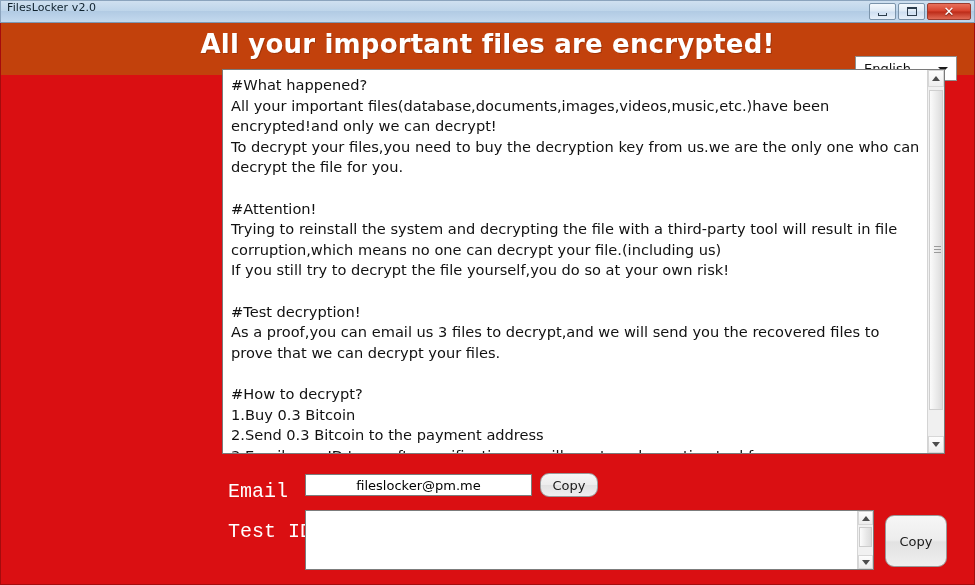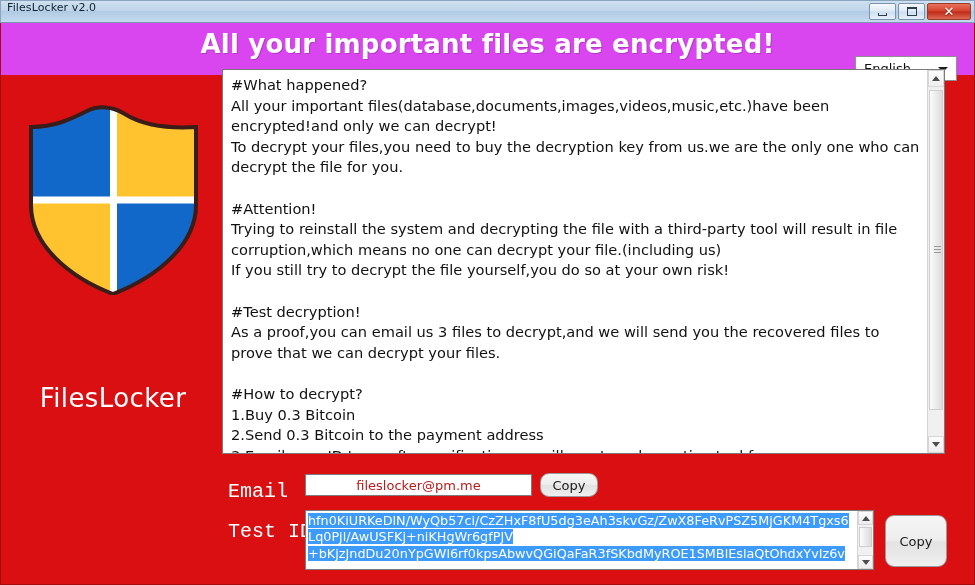--- a/index.html
+++ b/index.html
@@ -100,21 +100,21 @@
     border-top: none;
     box-sizing: border-box;
   }
 
   
   .banner {
     position: absolute;
     left: 0; top: 0;
     width: 973px;
     height: 52px;
-    background: #d946ef;
+    background: #c2410c;
   }
   .banner-title {
     position: absolute;
     left: 0; top: 6px;
     width: 973px;
     text-align: center;
     font-size: 26px;
     font-weight: bold;
     color: #ffffff;
     letter-spacing: 0.2px;
@@ -281,21 +281,21 @@
     top: 0;
     width: 227px;
     height: 22px;
     background: #ffffff;
     border: 1px solid #7c7c7c;
     box-sizing: border-box;
     display: flex;
     align-items: center;
     justify-content: center;
     font-size: 13px;
-    color: #b91c1c;
+    color: #000000;
     cursor: text;
   }
   .btn {
     background: linear-gradient(to bottom, #f6f6f6 0%, #ededed 48%, #e2e2e2 52%, #efefef 100%);
     border: 1px solid #9a9a9a;
     border-radius: 9px;
     box-sizing: border-box;
     display: flex;
     align-items: center;
     justify-content: center;
@@ -415,45 +415,20 @@
 
     <div class="banner">
       <div class="banner-title">All your important files are encrypted!</div>
     </div>
 
     <div class="lang-select">
       <span class="lang-value">English</span>
       <span class="caret"></span>
     </div>
 
-    <div class="brand">
-      <div class="shield-wrap">
-        <svg class="shield-svg" viewBox="0 0 173 190">
-          <defs>
-            <clipPath id="shieldClip">
-              <path d="M4 22 C 28 22, 44 14, 60 6 C 72 0, 86 2, 96 8 C 112 18, 132 24, 169 22
-                       L 169 100 C 169 140, 130 172, 86 189
-                       C 42 172, 4 140, 4 100 Z"></path>
-            </clipPath>
-          </defs>
-          <g clip-path="url(#shieldClip)">
-            <rect x="0" y="0" width="86.5" height="95" fill="#1268c8"></rect>
-            <rect x="86.5" y="0" width="86.5" height="95" fill="#ffc330"></rect>
-            <rect x="0" y="95" width="86.5" height="95" fill="#ffc330"></rect>
-            <rect x="86.5" y="95" width="86.5" height="95" fill="#1268c8"></rect>
-            <rect x="83" y="0" width="7" height="190" fill="#ffffff"></rect>
-            <rect x="0" y="91.5" width="173" height="7" fill="#ffffff"></rect>
-          </g>
-          <path d="M4 22 C 28 22, 44 14, 60 6 C 72 0, 86 2, 96 8 C 112 18, 132 24, 169 22
-                   L 169 100 C 169 140, 130 172, 86 189
-                   C 42 172, 4 140, 4 100 Z" fill="none" stroke="#3a1d18" stroke-width="4"></path>
-        </svg>
-      </div>
-      <div class="brand-name">FilesLocker</div>
-    </div>
 
     <div class="note-panel">
       <div class="note-text">#What happened?
 All your important files(database,documents,images,videos,music,etc.)have been encrypted!and only we can decrypt!
 To decrypt your files,you need to buy the decryption key from us.we are the only one who can decrypt the file for you.
 
 #Attention!
 Trying to reinstall the system and decrypting the file with a third-party tool will result in file corruption,which means no one can decrypt your file.(including us)
 If you still try to decrypt the file yourself,you do so at your own risk!
 
@@ -479,25 +454,20 @@
 
     <div class="row-email">
       <div class="lbl lbl-email">Email</div>
       <div class="email-input">fileslocker@pm.me</div>
       <div class="btn btn-copy-email">Copy</div>
     </div>
 
     <div class="row-id">
       <div class="lbl lbl-id">Test ID</div>
       <div class="id-box">
-        <div class="id-lines">
-          <div class="id-line"><span class="sel">hfn0KiURKeDlN/WyQb57ci/CzZHxF8fU5dg3eAh3skvGz/ZwX8FeRvPSZ5MjGKM4Tgxs6</span></div>
-          <div class="id-line"><span class="sel">Lq0Pjl/AwUSFKj+niKHgWr6gfPJV</span></div>
-          <div class="id-line"><span class="sel">+bKjzJndDu20nYpGWl6rf0kpsAbwvQGiQaFaR3fSKbdMyROE1SMBlEslaQtOhdxYvIz6v</span></div>
-        </div>
         <div class="id-vscroll">
           <div class="arrow up">
             <span class="tri-up"></span>
           </div>
           <div class="thumb"></div>
           <div class="arrow down">
             <span class="tri-down"></span>
           </div>
         </div>
       </div>

